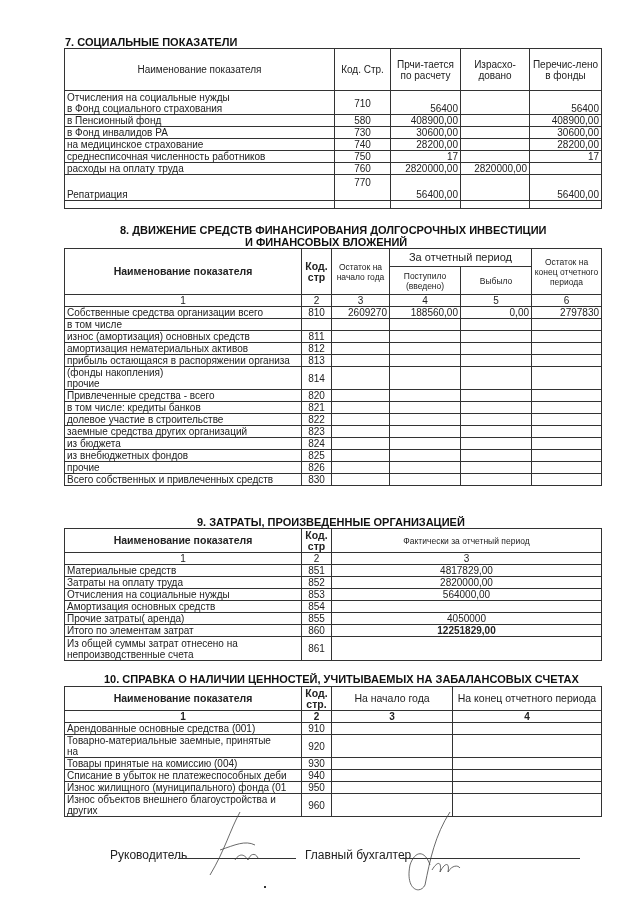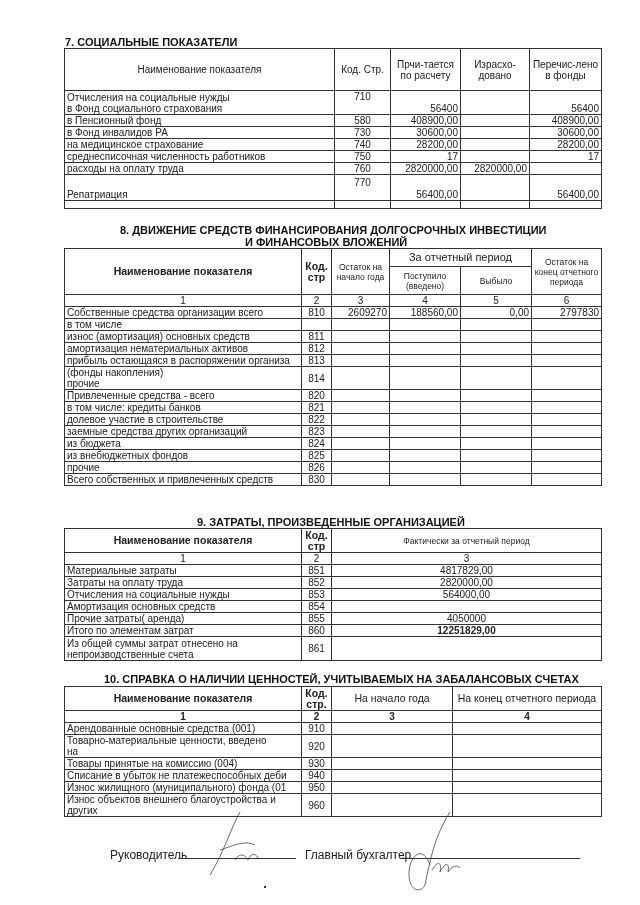--- a/index.html
+++ b/index.html
@@ -35,21 +35,21 @@
     <th>Код. Стр.</th>
     <th>Прчи-тается по расчету</th>
     <th>Израсхо-довано</th>
     <th>Перечис-лено в фонды</th>
   </tr>
   <tr style="height:24px">
     <td style="white-space:normal">
           <div>Отчисления на социальные нужды</div>
           <div>в Фонд социального страхования</div>
         </td>
-    <td class="c" style="vertical-align:top;padding-top:0">710</td>
+    <td class="c" style="vertical-align:top;padding-top:7px">710</td>
     <td class="r" style="vertical-align:bottom">56400</td>
     <td class="r"></td>
     <td class="r" style="vertical-align:bottom">56400</td>
   </tr>
   <tr style="height:11px">
     <td>в Пенсионный фонд</td>
     <td class="c">580</td>
     <td class="r">408900,00</td>
     <td class="r"></td>
     <td class="r">408900,00</td>
@@ -264,21 +264,21 @@
     <th class="hs">Фактически за отчетный период</th>
   </tr>
   <tr style="height:11px">
     <td class="c">1</td>
     <td class="c">2</td>
     <td class="c">3</td>
   </tr>
   </tbody>
     <tbody id="s9-body">
       <tr style="height: 11px;">
-        <td>Материальные затраты</td>
+        <td>Материальные средств</td>
         <td class="c">851</td>
         <td class="c">4817829,00</td>
       </tr>
       <tr style="height: 11px;">
         <td>Затраты на оплату труда</td>
         <td class="c">852</td>
         <td class="c">2820000,00</td>
       </tr>
       <tr style="height: 11px;">
         <td>Отчисления на социальные нужды</td>
@@ -335,21 +335,21 @@
   </tbody>
     <tbody id="s10-body">
       <tr style="height: 11px;">
         <td>Арендованные основные средства (001)</td>
         <td class="c">910</td>
         <td class="r"></td>
         <td class="r"></td>
       </tr>
       <tr style="height: 22px;">
         <td style="white-space: normal;">
-          <div>Товарно-материальные ценности, введено</div>
+          <div>Товарно-материальные заемные, принятые</div>
           <div>на</div>
         </td>
         <td class="c">920</td>
         <td class="r"></td>
         <td class="r"></td>
       </tr>
       <tr style="height: 11px;">
         <td>Товары принятые на комиссию (004)</td>
         <td class="c">930</td>
         <td class="r"></td>

